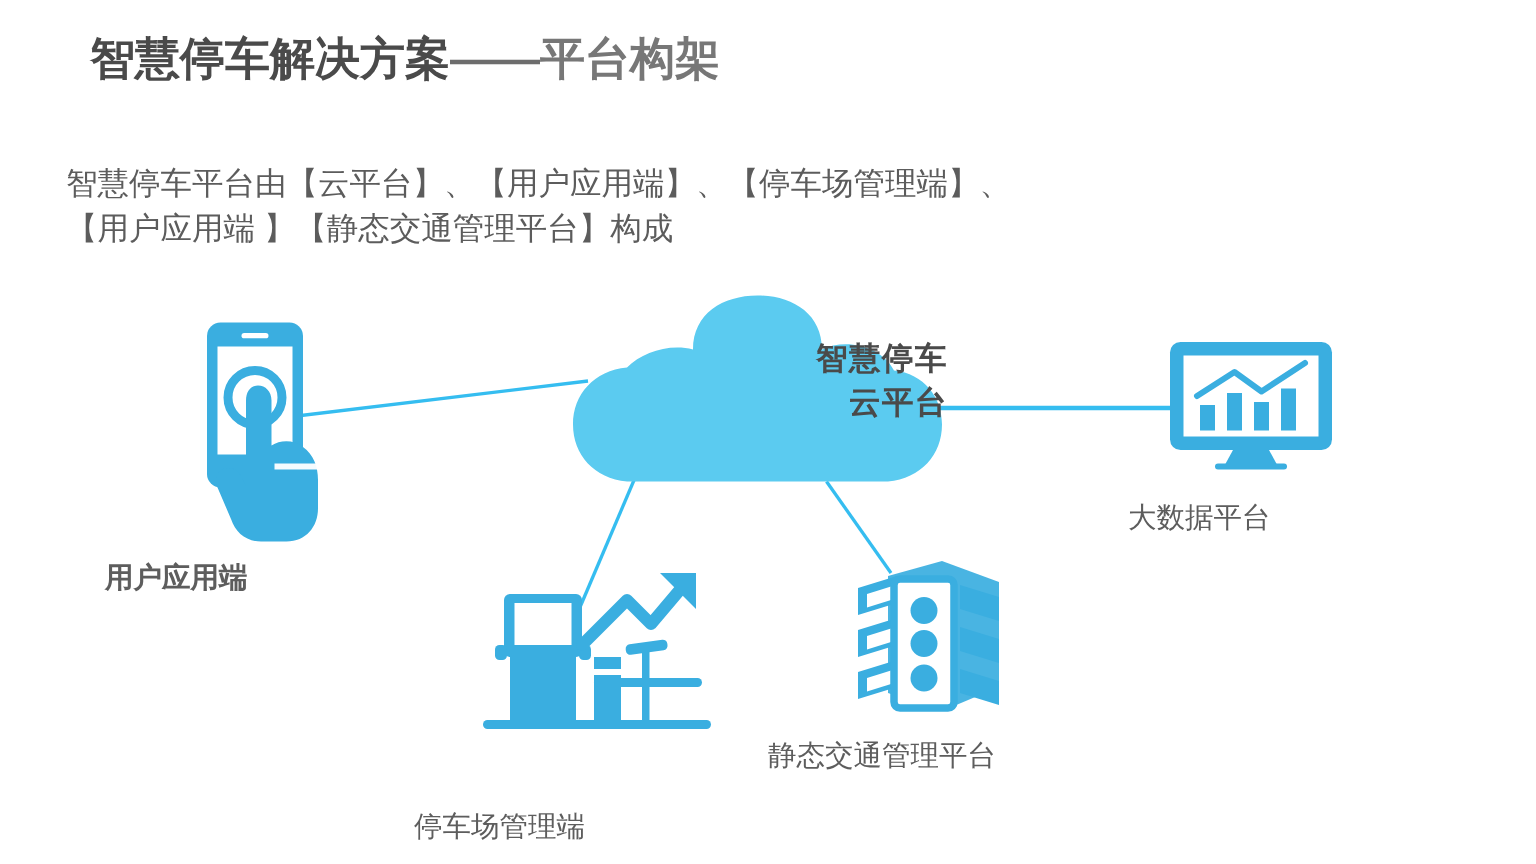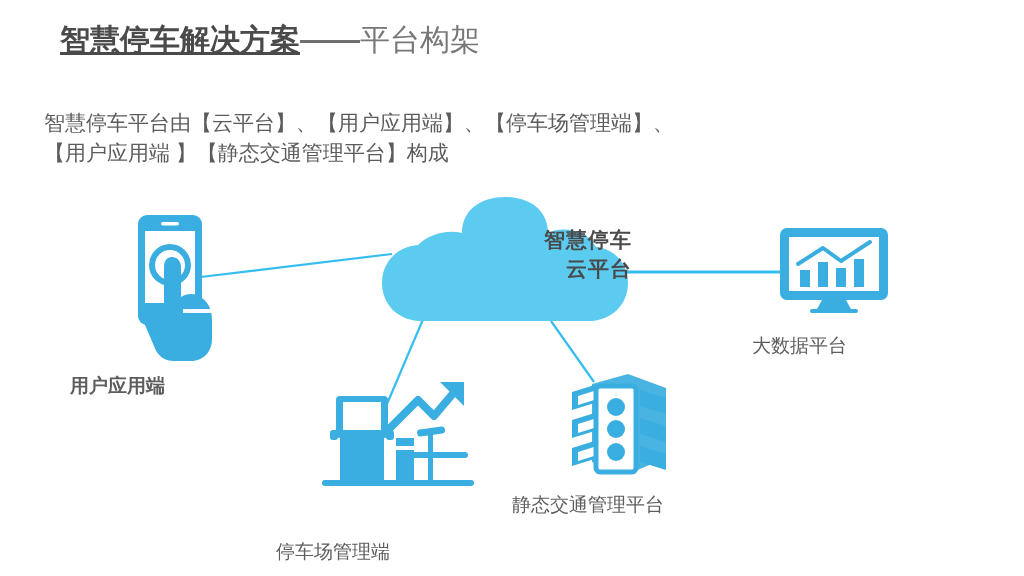--- a/index.html
+++ b/index.html
@@ -28,28 +28,27 @@
     top: 20px;
     font-size: 30px;
     line-height: 40px;
     color: #4b4b4b;
     white-space: nowrap;
     letter-spacing: 0px;
   }
   .title .t-main {
     font-weight: bold;
     color: #4a4a4a;
-    text-decoration: underline;
   }
   .title .t-dash {
     font-weight: bold;
     color: #6d6d6d;
   }
   .title .t-sub {
-    font-weight: normal;
+    font-weight: bold;
     color: #777777;
   }
 
   
   .desc {
     position: absolute;
     left: 44px;
     top: 108px;
     width: 860px;
     font-size: 21px;

